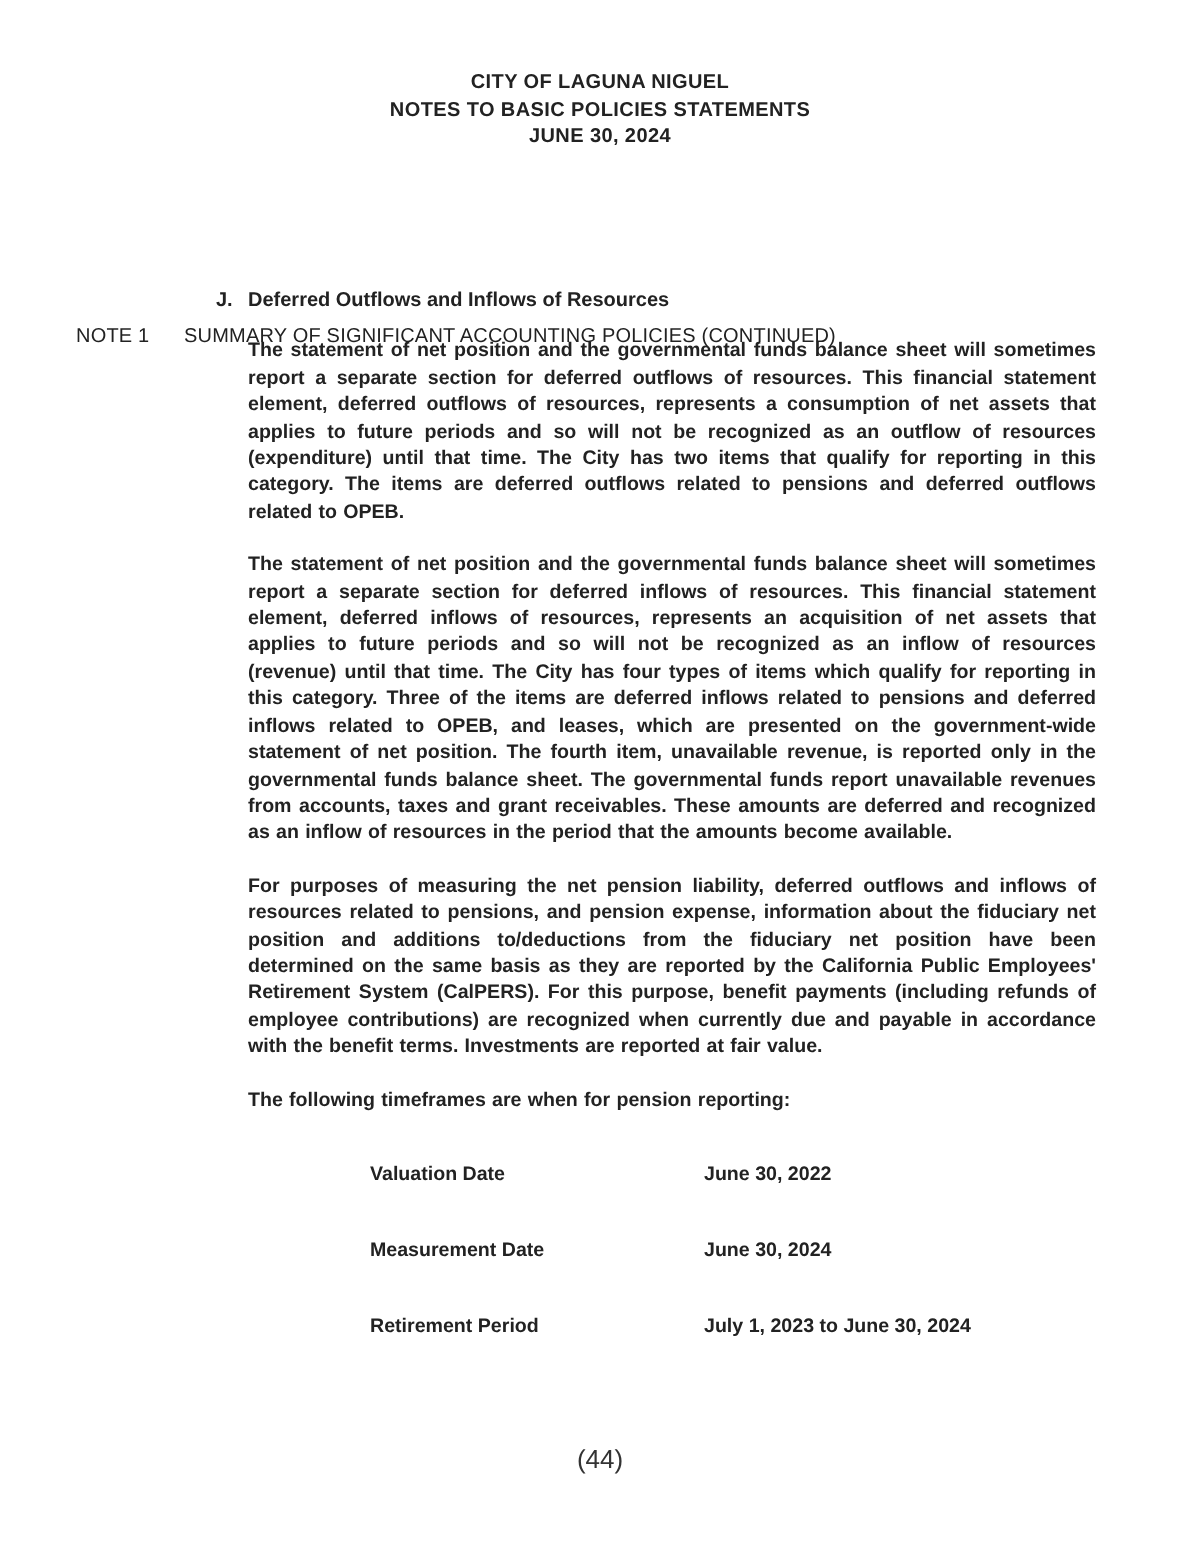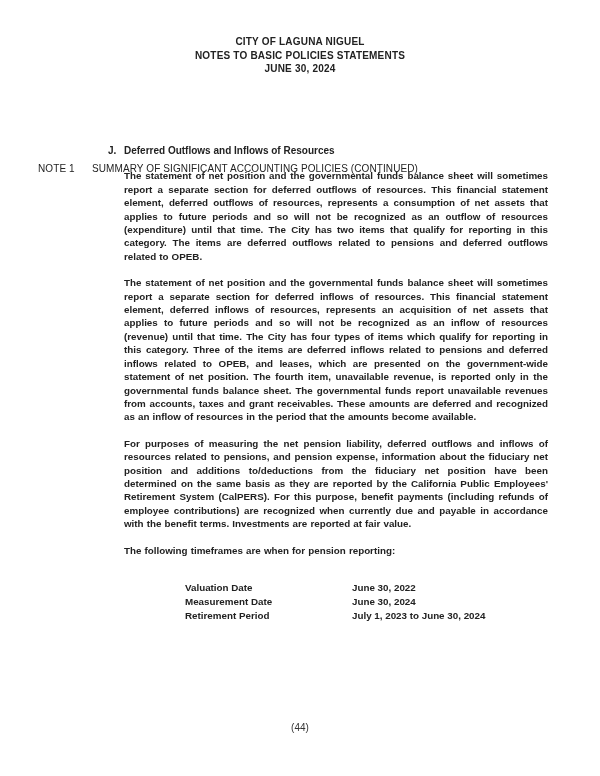--- a/index.html
+++ b/index.html
@@ -79,35 +79,36 @@
   .intro-line {
     text-align: left;
   }
   .timeframes {
     margin: 24px 0 0 61px;
     line-height: 14px;
     text-align: left;
   }
   .tf-row {
     display: flex;
+    margin-top: 24px;
   }
   .tf-label {
     width: 167px;
     flex: 0 0 167px;
   }
   .tf-value {
     flex: 1;
   }
   .page-number {
     position: absolute;
     top: 722px;
     left: 0;
     right: 0;
     text-align: center;
-    font-size: 10px;
+    font-size: 13px;
     color: #333333;
   }
 </style>
 </head>
 <body>
 
 <div class="page">
 
   <div class="doc-header">
     <div>CITY OF LAGUNA NIGUEL</div>

